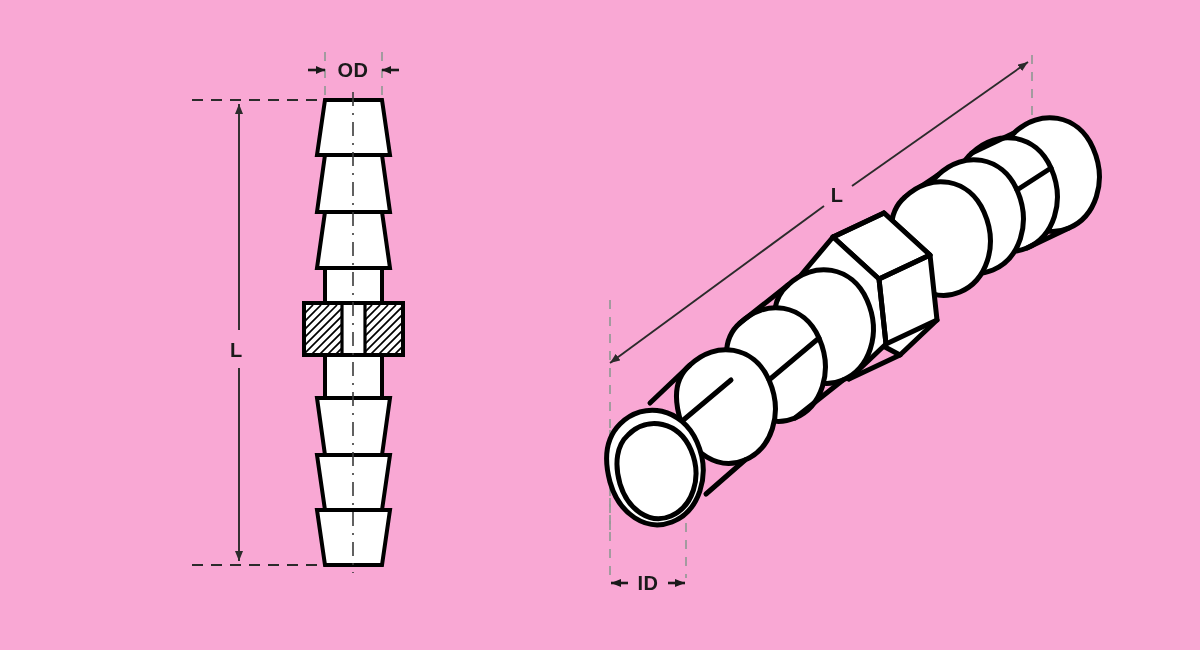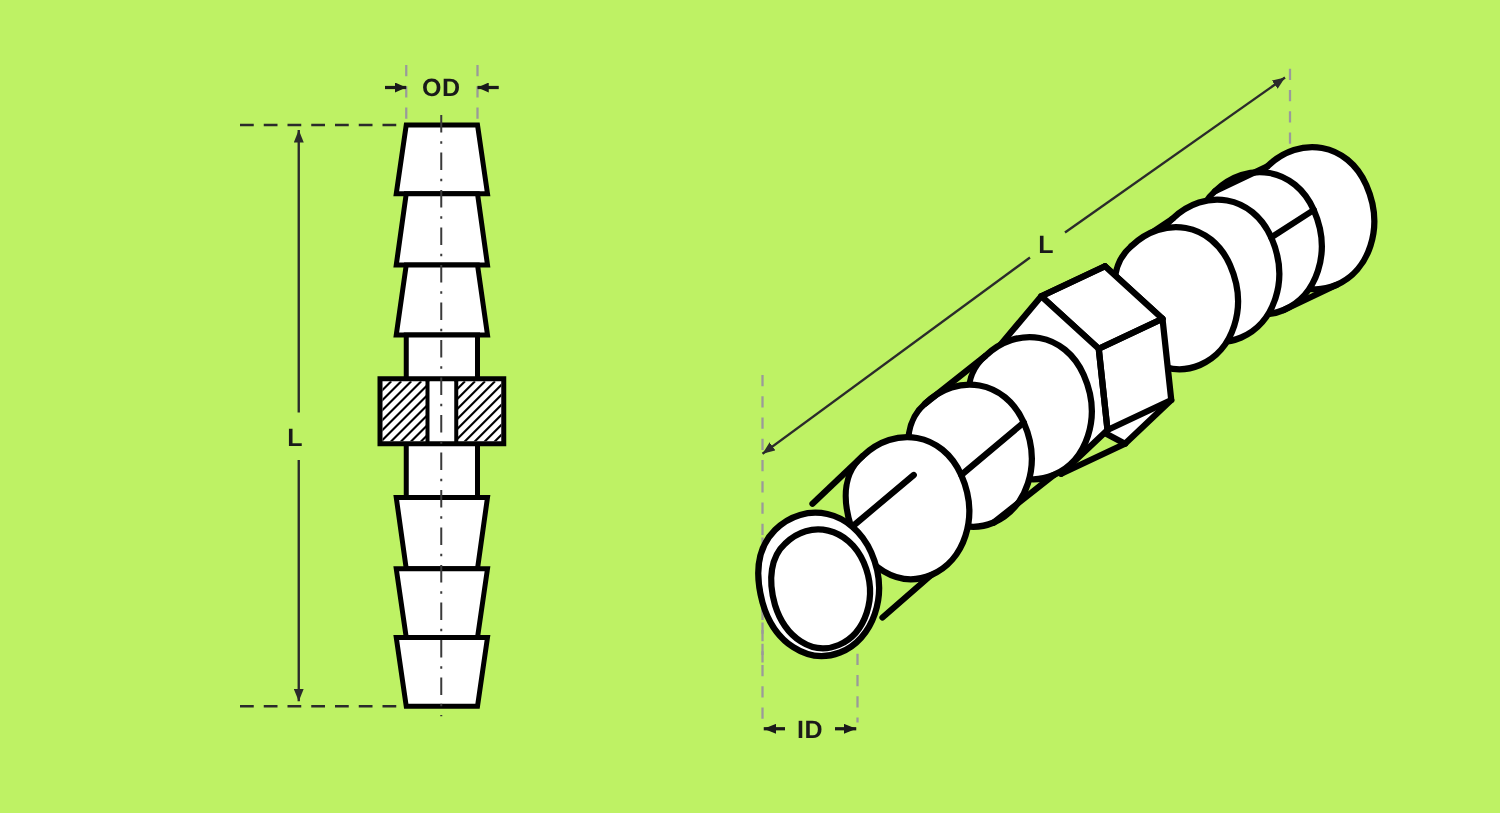--- a/index.html
+++ b/index.html
@@ -7,21 +7,21 @@
     padding: 0;
     background: #ffffff;
   }
   body {
     font-family: "Liberation Sans", sans-serif;
   }
   #drawing-root {
     position: relative;
     width: 1200px;
     height: 650px;
-    background: #bef264;
+    background: #f9a8d4;
     overflow: hidden;
   }
   svg.sheet {
     display: block;
     width: 1200px;
     height: 650px;
   }
   .outline {
     fill: #ffffff;
     stroke: #000000;

